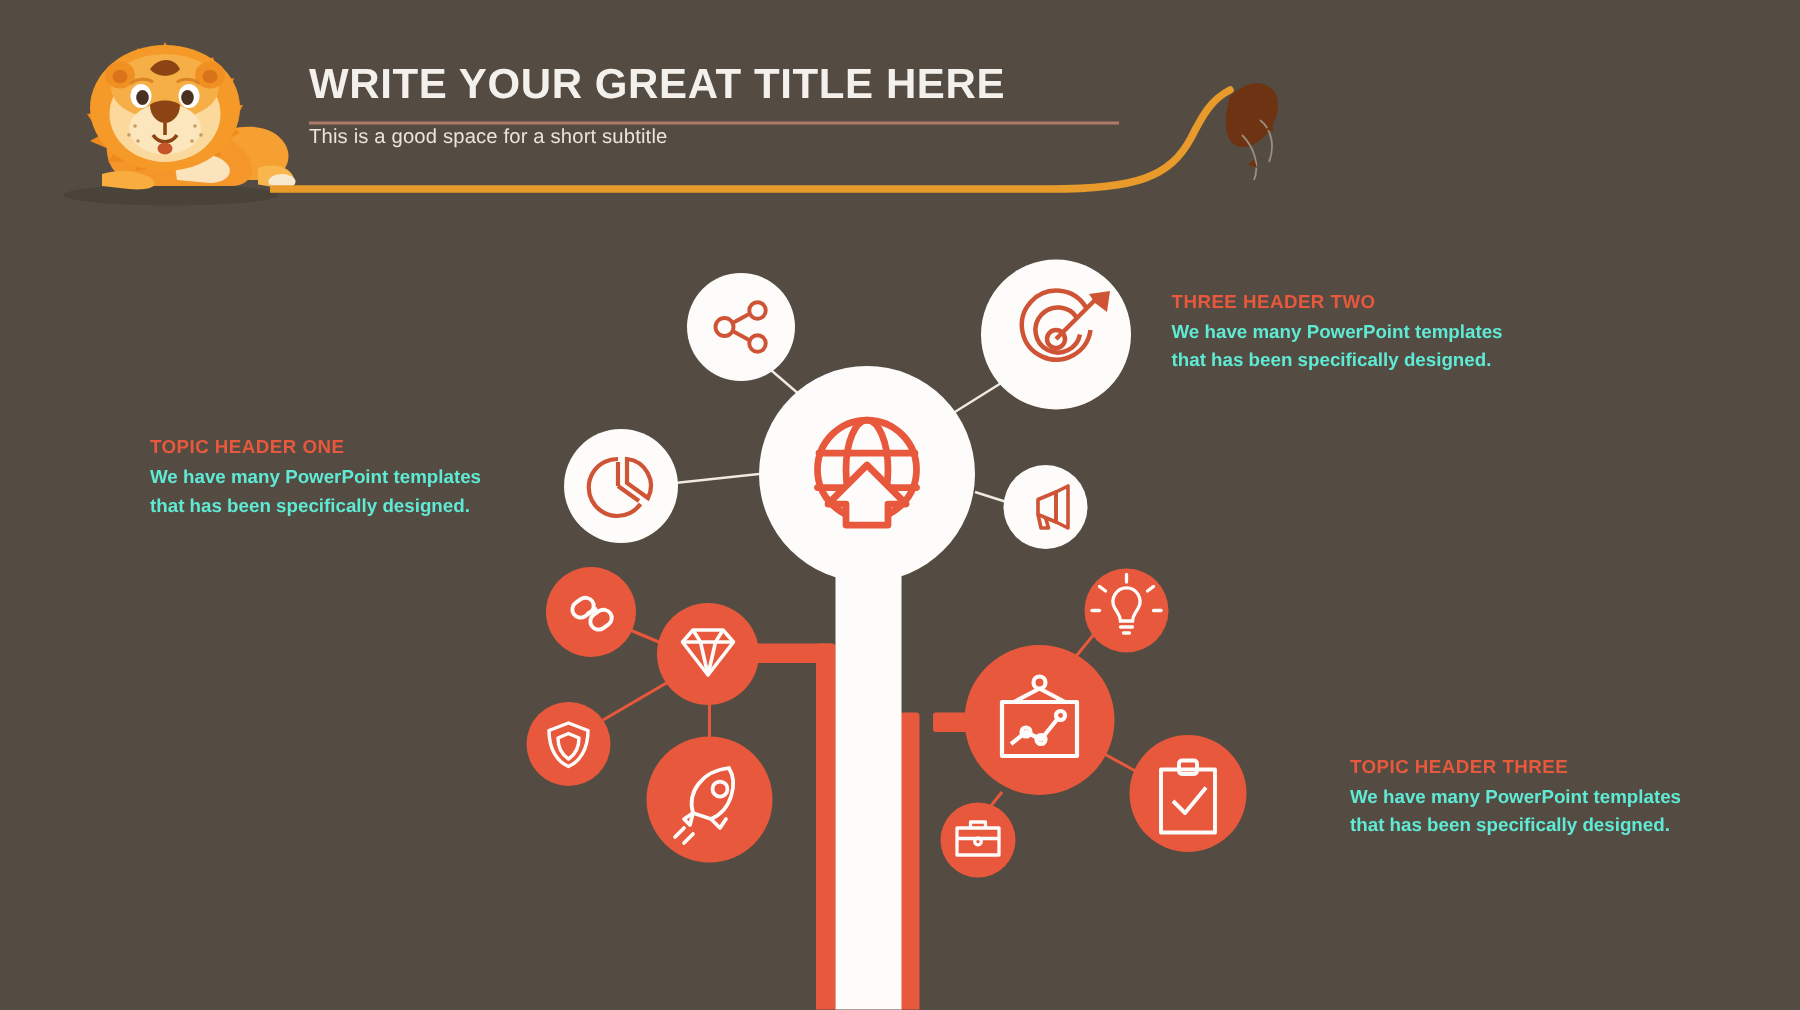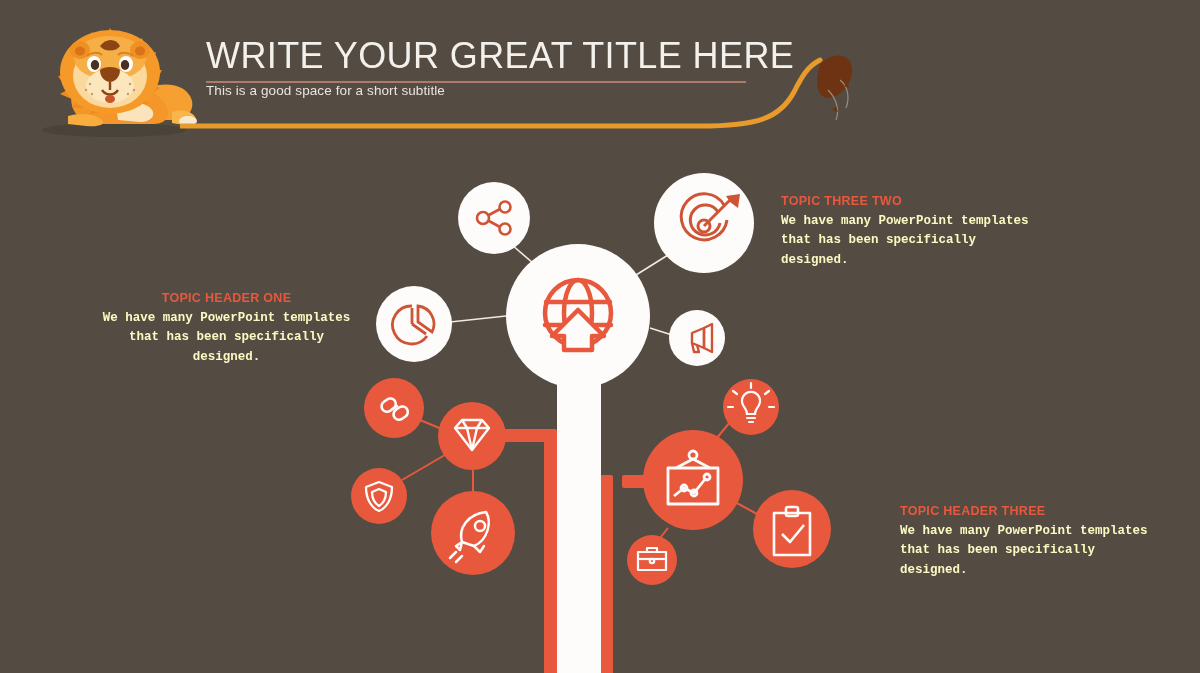--- a/index.html
+++ b/index.html
@@ -10,31 +10,31 @@
     position:relative;
   }
   .slide{position:absolute;inset:0;}
 
   
   .mascot{position:absolute;left:22px;top:20px;width:180px;height:118px;}
   .tail-svg{position:absolute;left:180px;top:40px;width:680px;height:100px;pointer-events:none;}
 
   .title-block{position:absolute;left:206px;top:36px;width:560px;}
   .title{
-    color:#f4f1ec;font-size:36px;font-weight:normal;letter-spacing:.4px;
+    color:#f4f1ec;font-size:28px;font-weight:bold;letter-spacing:.4px;
     line-height:40px;white-space:nowrap;
   }
   .title-rule{margin-top:5px;height:1.5px;background:#b07a6b;width:540px;}
   .subtitle{color:#e9e4dc;font-size:13.5px;margin-top:0;letter-spacing:.1px;}
 
   
   .topic{position:absolute;font-size:12.5px;font-weight:bold;line-height:19.5px;color:#e8583c;}
   .topic .hdr{letter-spacing:.3px;}
-  .topic .body{color:#fef9c3;font-family:Liberation Mono, monospace;}
-  #topic-one{left:100px;top:289px;width:253px;text-align:center;}
+  .topic .body{color:#5eead4;}
+  #topic-one{left:100px;top:289px;width:253px;text-align:left;}
   #topic-two{left:781px;top:192px;width:260px;text-align:left;}
   #topic-three{left:852px;top:502px;width:260px;text-align:left;margin-left:48px;}
 
   
   .diagram{position:absolute;left:0;top:150px;width:1200px;height:523px;}
   .diagram svg{display:block;}
 </style>
 </head>
 <body>
 
@@ -119,21 +119,21 @@
     <div class="title-rule"></div>
     <div class="subtitle">This is a good space for a short subtitle</div>
   </div>
 
   <div class="topic" id="topic-one">
     <div class="hdr">TOPIC HEADER ONE</div>
     <div class="body">We have many PowerPoint templates</div>
     <div class="body">that has been specifically designed.</div>
   </div>
   <div class="topic" id="topic-two">
-    <div class="hdr">TOPIC THREE TWO</div>
+    <div class="hdr">THREE HEADER TWO</div>
     <div class="body">We have many PowerPoint templates</div>
     <div class="body">that has been specifically designed.</div>
   </div>
   <div class="topic" id="topic-three">
     <div class="hdr">TOPIC HEADER THREE</div>
     <div class="body">We have many PowerPoint templates</div>
     <div class="body">that has been specifically designed.</div>
   </div>
 
   <div class="diagram">

